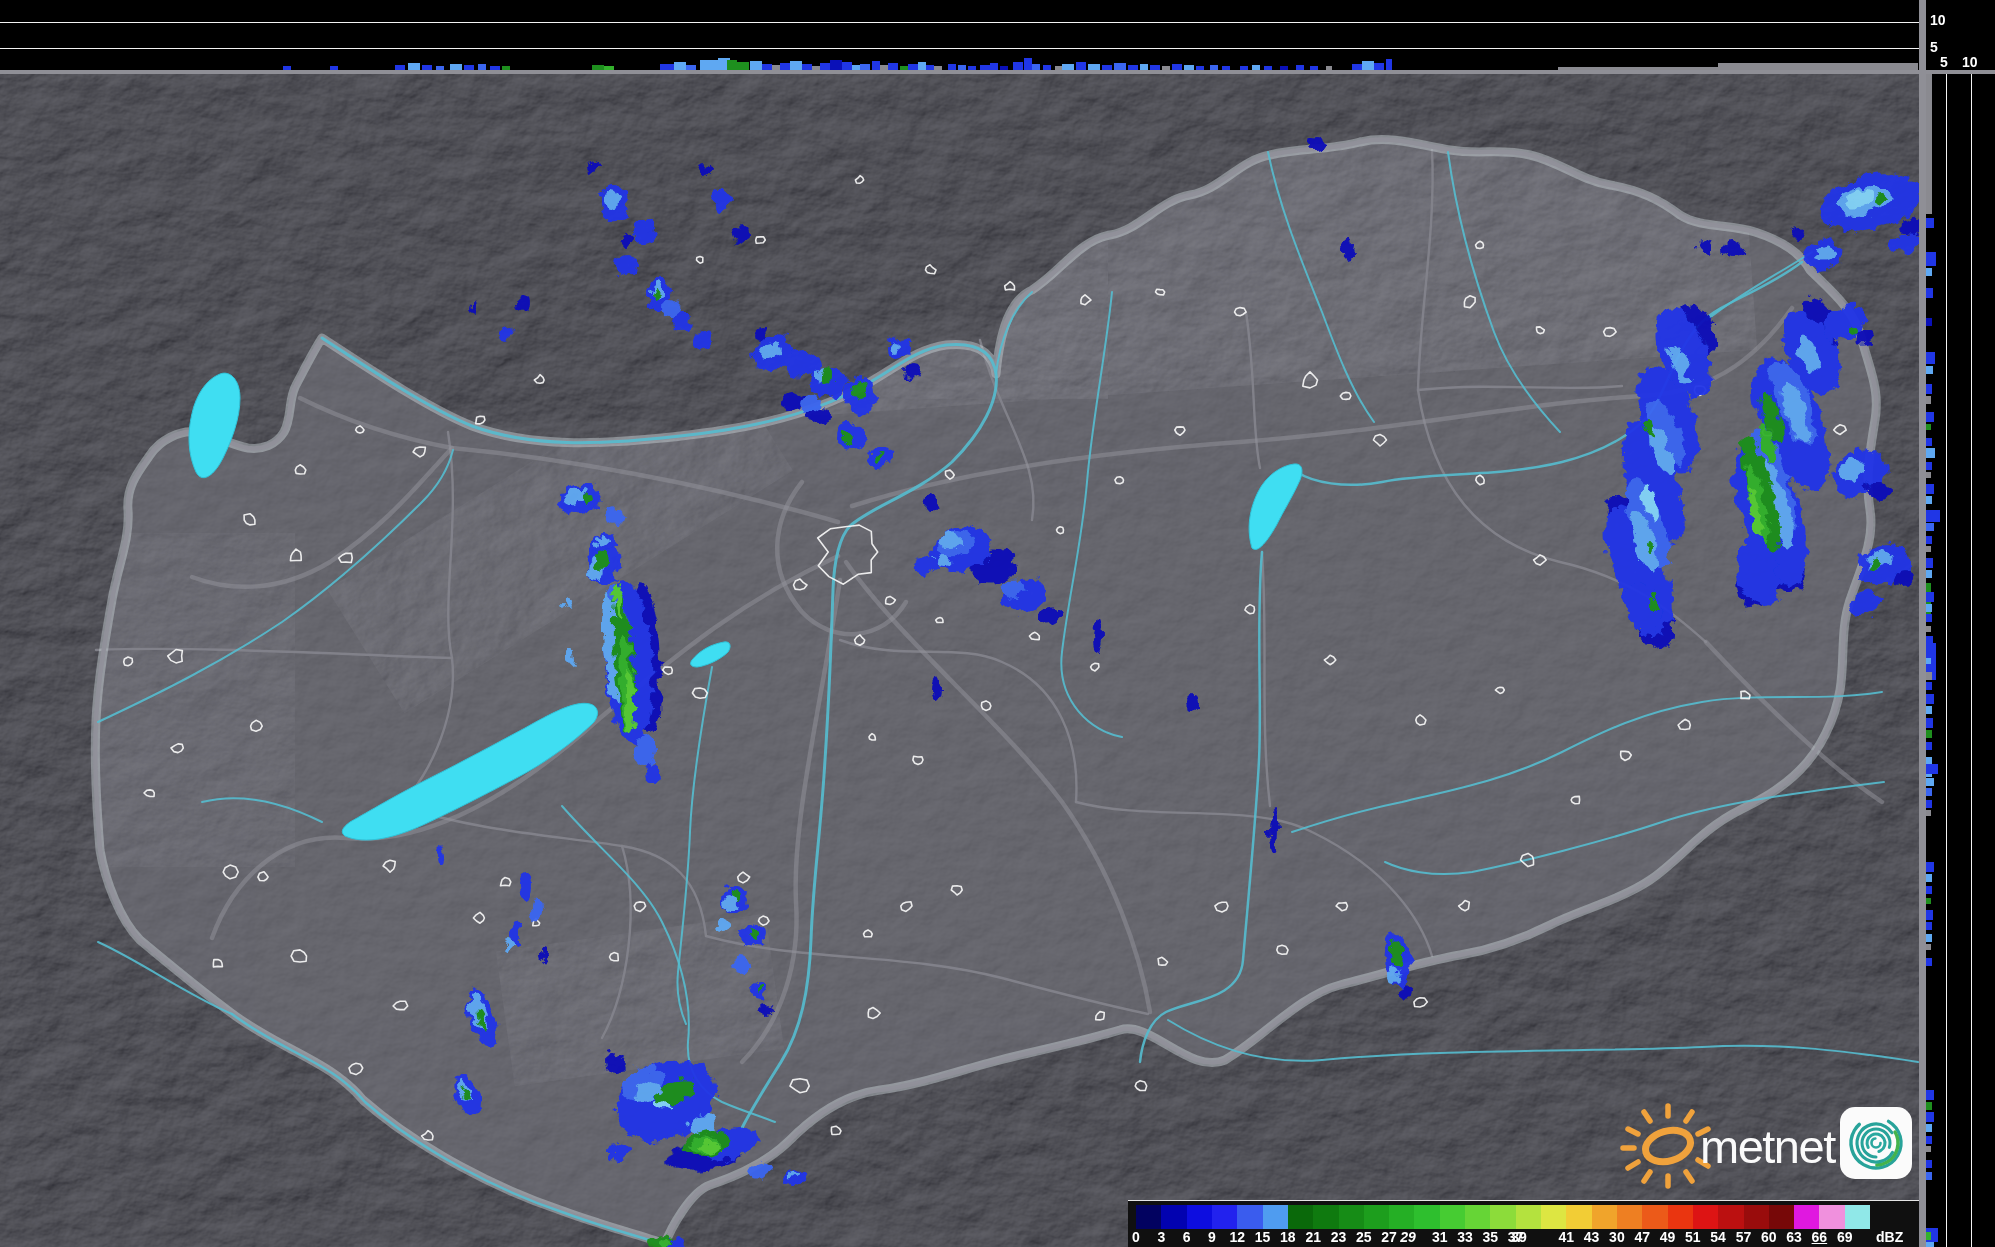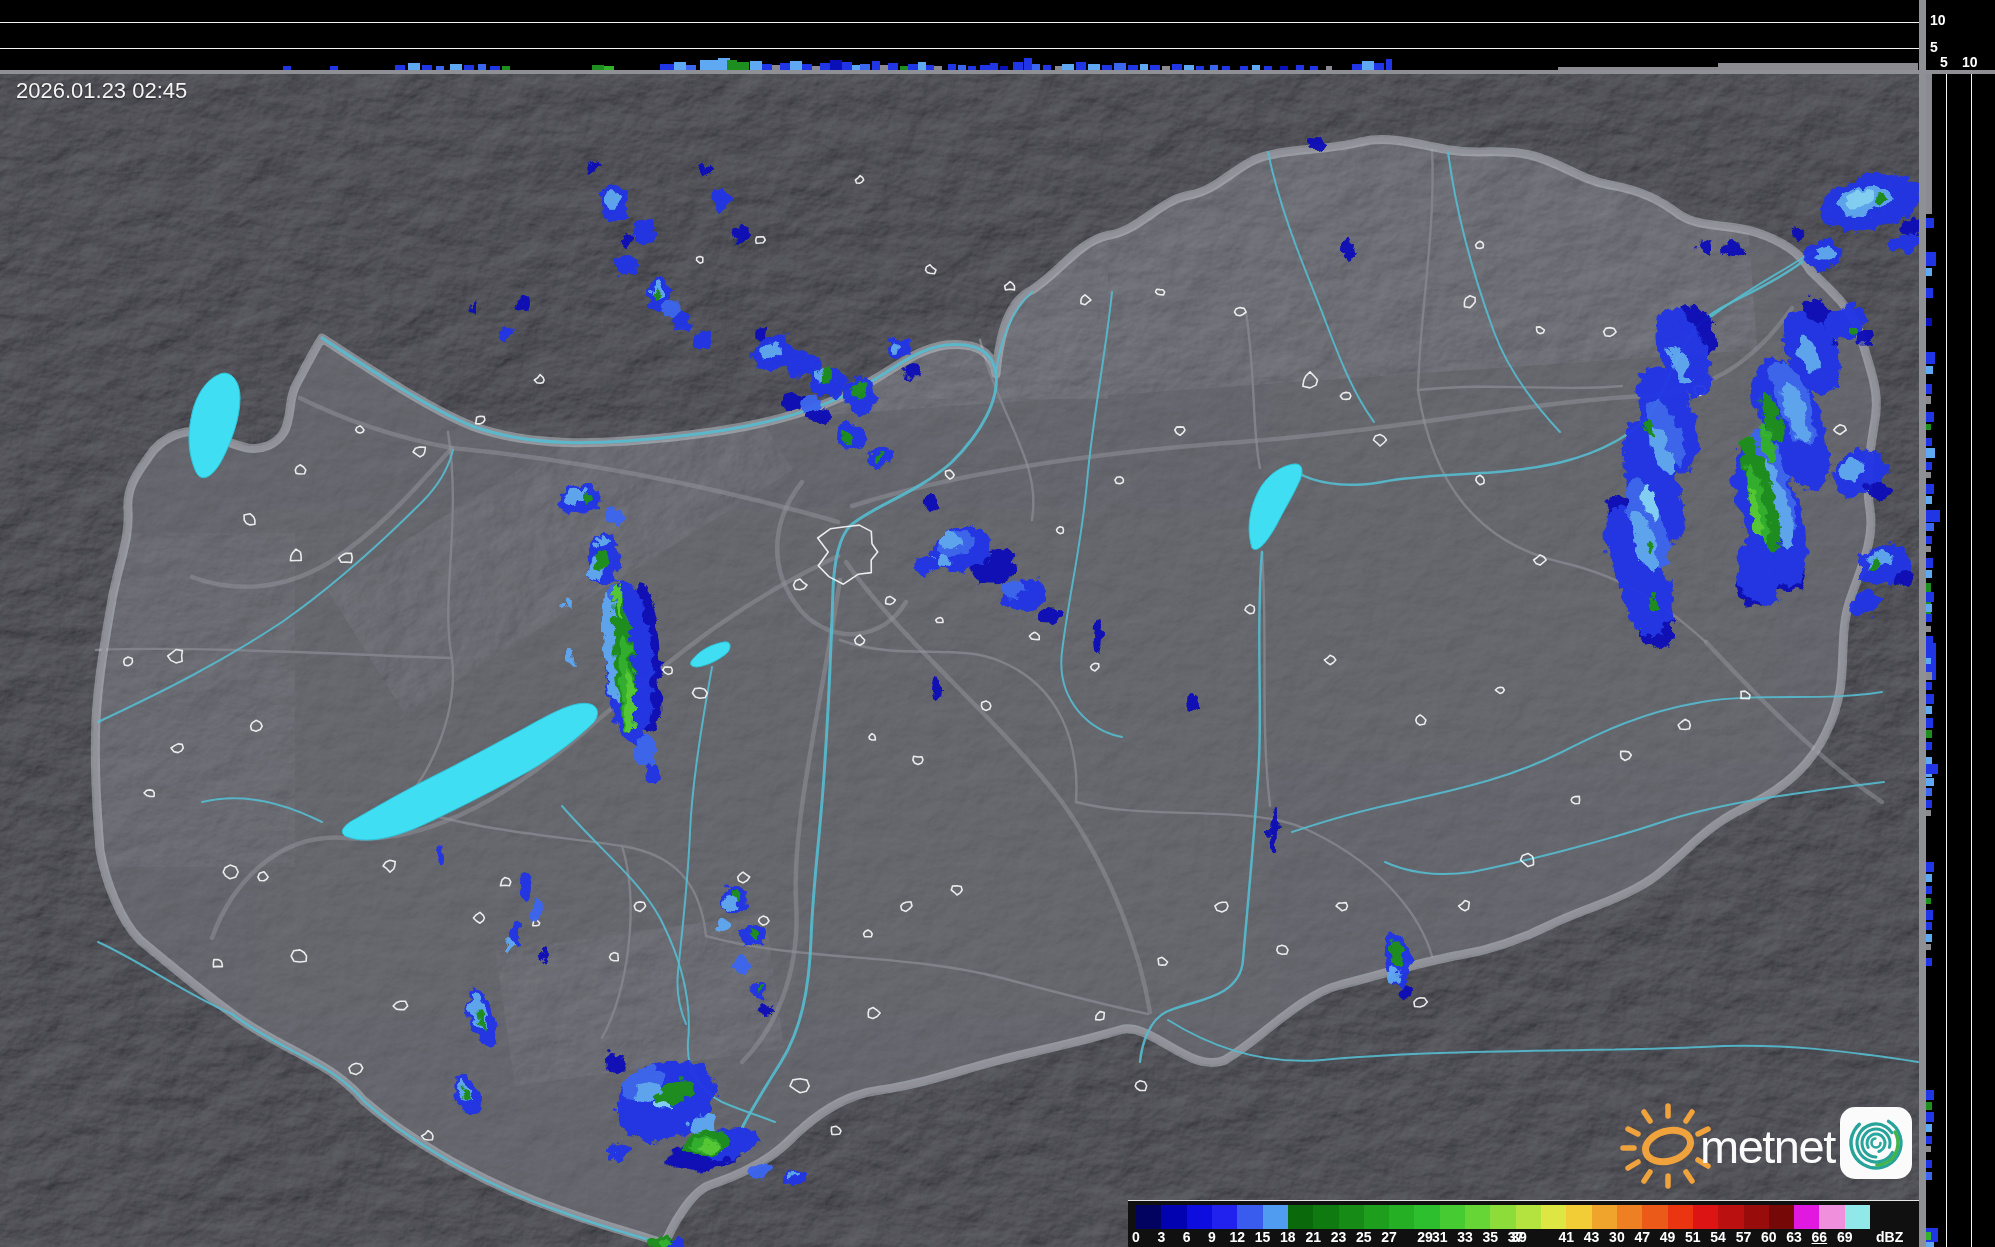--- a/index.html
+++ b/index.html
@@ -557,21 +557,20 @@
   <div class="divider-h"></div>
   <div class="divider-v"></div>
   <div class="corner">
     <span class="t1">10</span>
     <span class="t2">5</span>
     <span class="r1">5</span>
     <span class="r2">10</span>
   </div>
 
   <div class="title-block">
-    <div class="ts">2026.01.23 02:45</div>
   </div>
 
   <div class="legend">
     <div class="legend-bar" id="legend-bar">
         <div style="background: rgb(2, 2, 96);"></div>
         <div style="background: rgb(2, 2, 176);"></div>
         <div style="background: rgb(13, 13, 224);"></div>
         <div style="background: rgb(34, 34, 238);"></div>
         <div style="background: rgb(58, 92, 238);"></div>
         <div style="background: rgb(79, 156, 240);"></div>
@@ -604,21 +603,21 @@
         <span style="left: 25.3103px;">3</span>
         <span style="left: 50.6207px;">6</span>
         <span style="left: 75.931px;">9</span>
         <span style="left: 101.241px;">12</span>
         <span style="left: 126.552px;">15</span>
         <span style="left: 151.862px;">18</span>
         <span style="left: 177.172px;">21</span>
         <span style="left: 202.483px;">23</span>
         <span style="left: 227.793px;">25</span>
         <span style="left: 253.103px;">27</span>
-        <span style="left: 289px;">29</span>
+        <span style="left: 272px; font-style: italic;">29</span>
         <span style="left: 303.724px;">31</span>
         <span style="left: 329.034px;">33</span>
         <span style="left: 354.345px; text-align: right;">35</span>
         <span style="left: 379.655px;">37</span>
         <span style="left: 383px;">39</span>
         <span style="left: 430.276px;">41</span>
         <span style="left: 455.586px;">43</span>
         <span style="left: 480.897px;">30</span>
         <span style="left: 506.207px;">47</span>
         <span style="left: 531.517px;">49</span>

